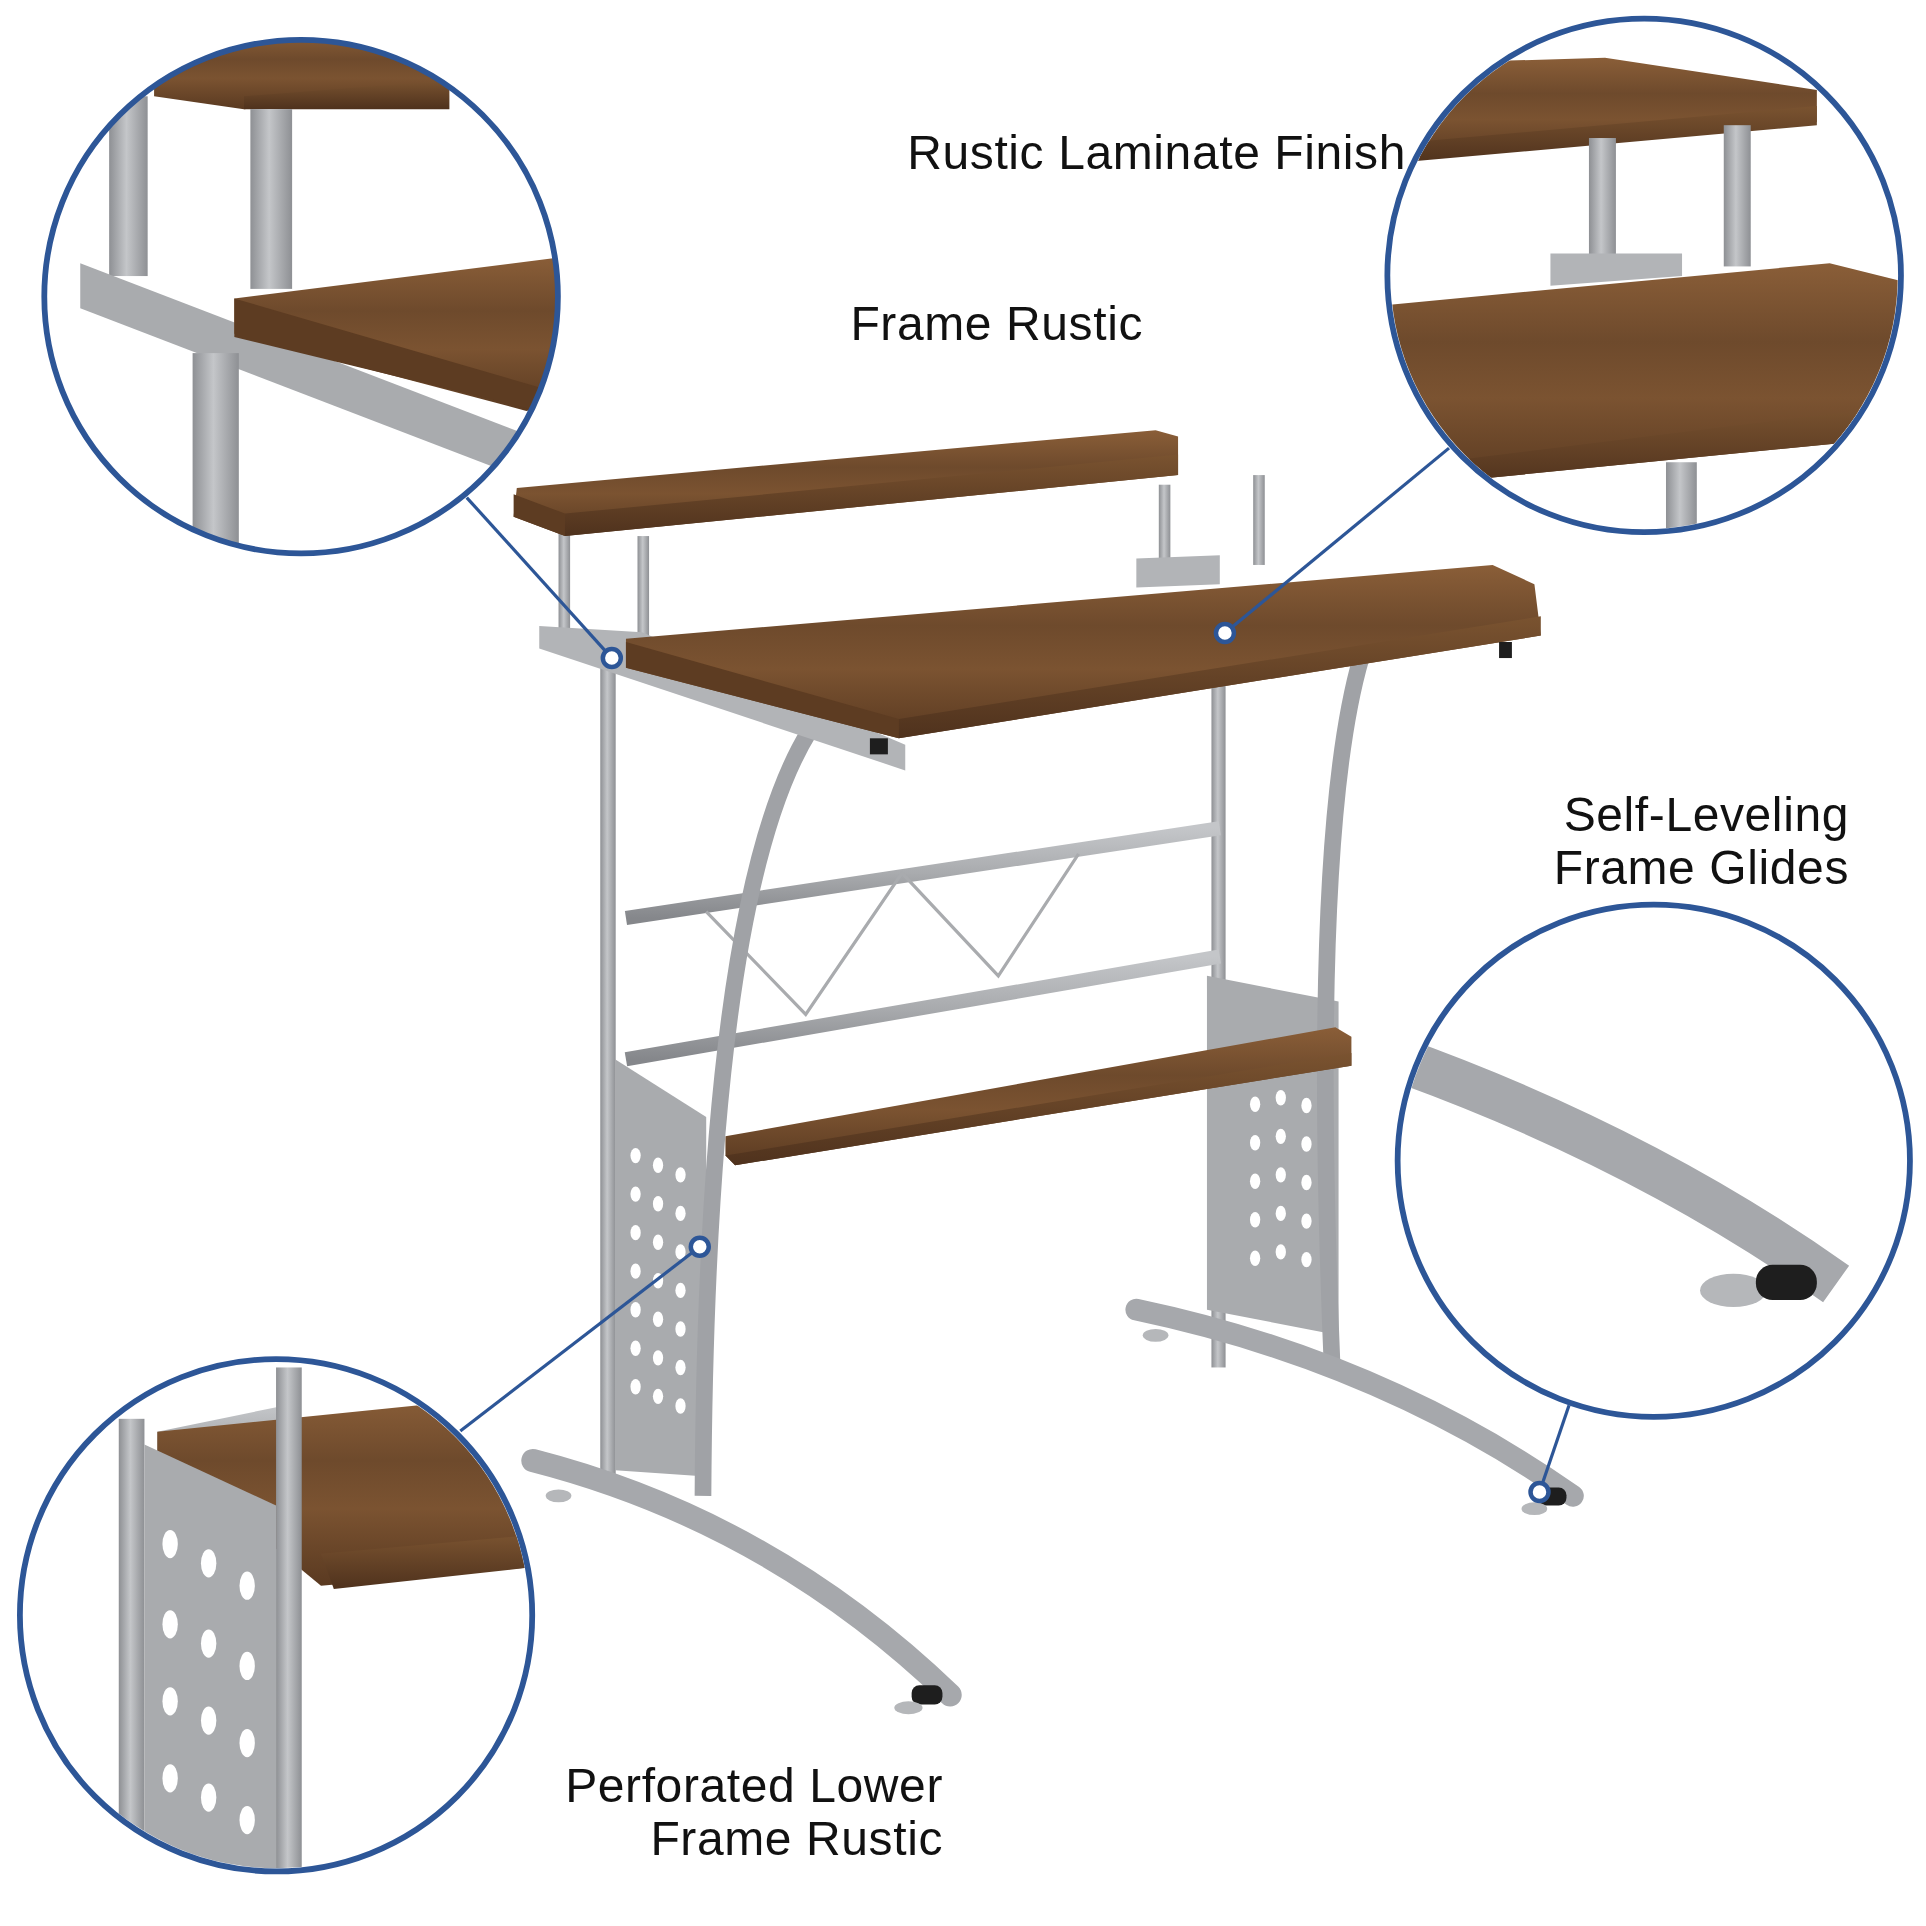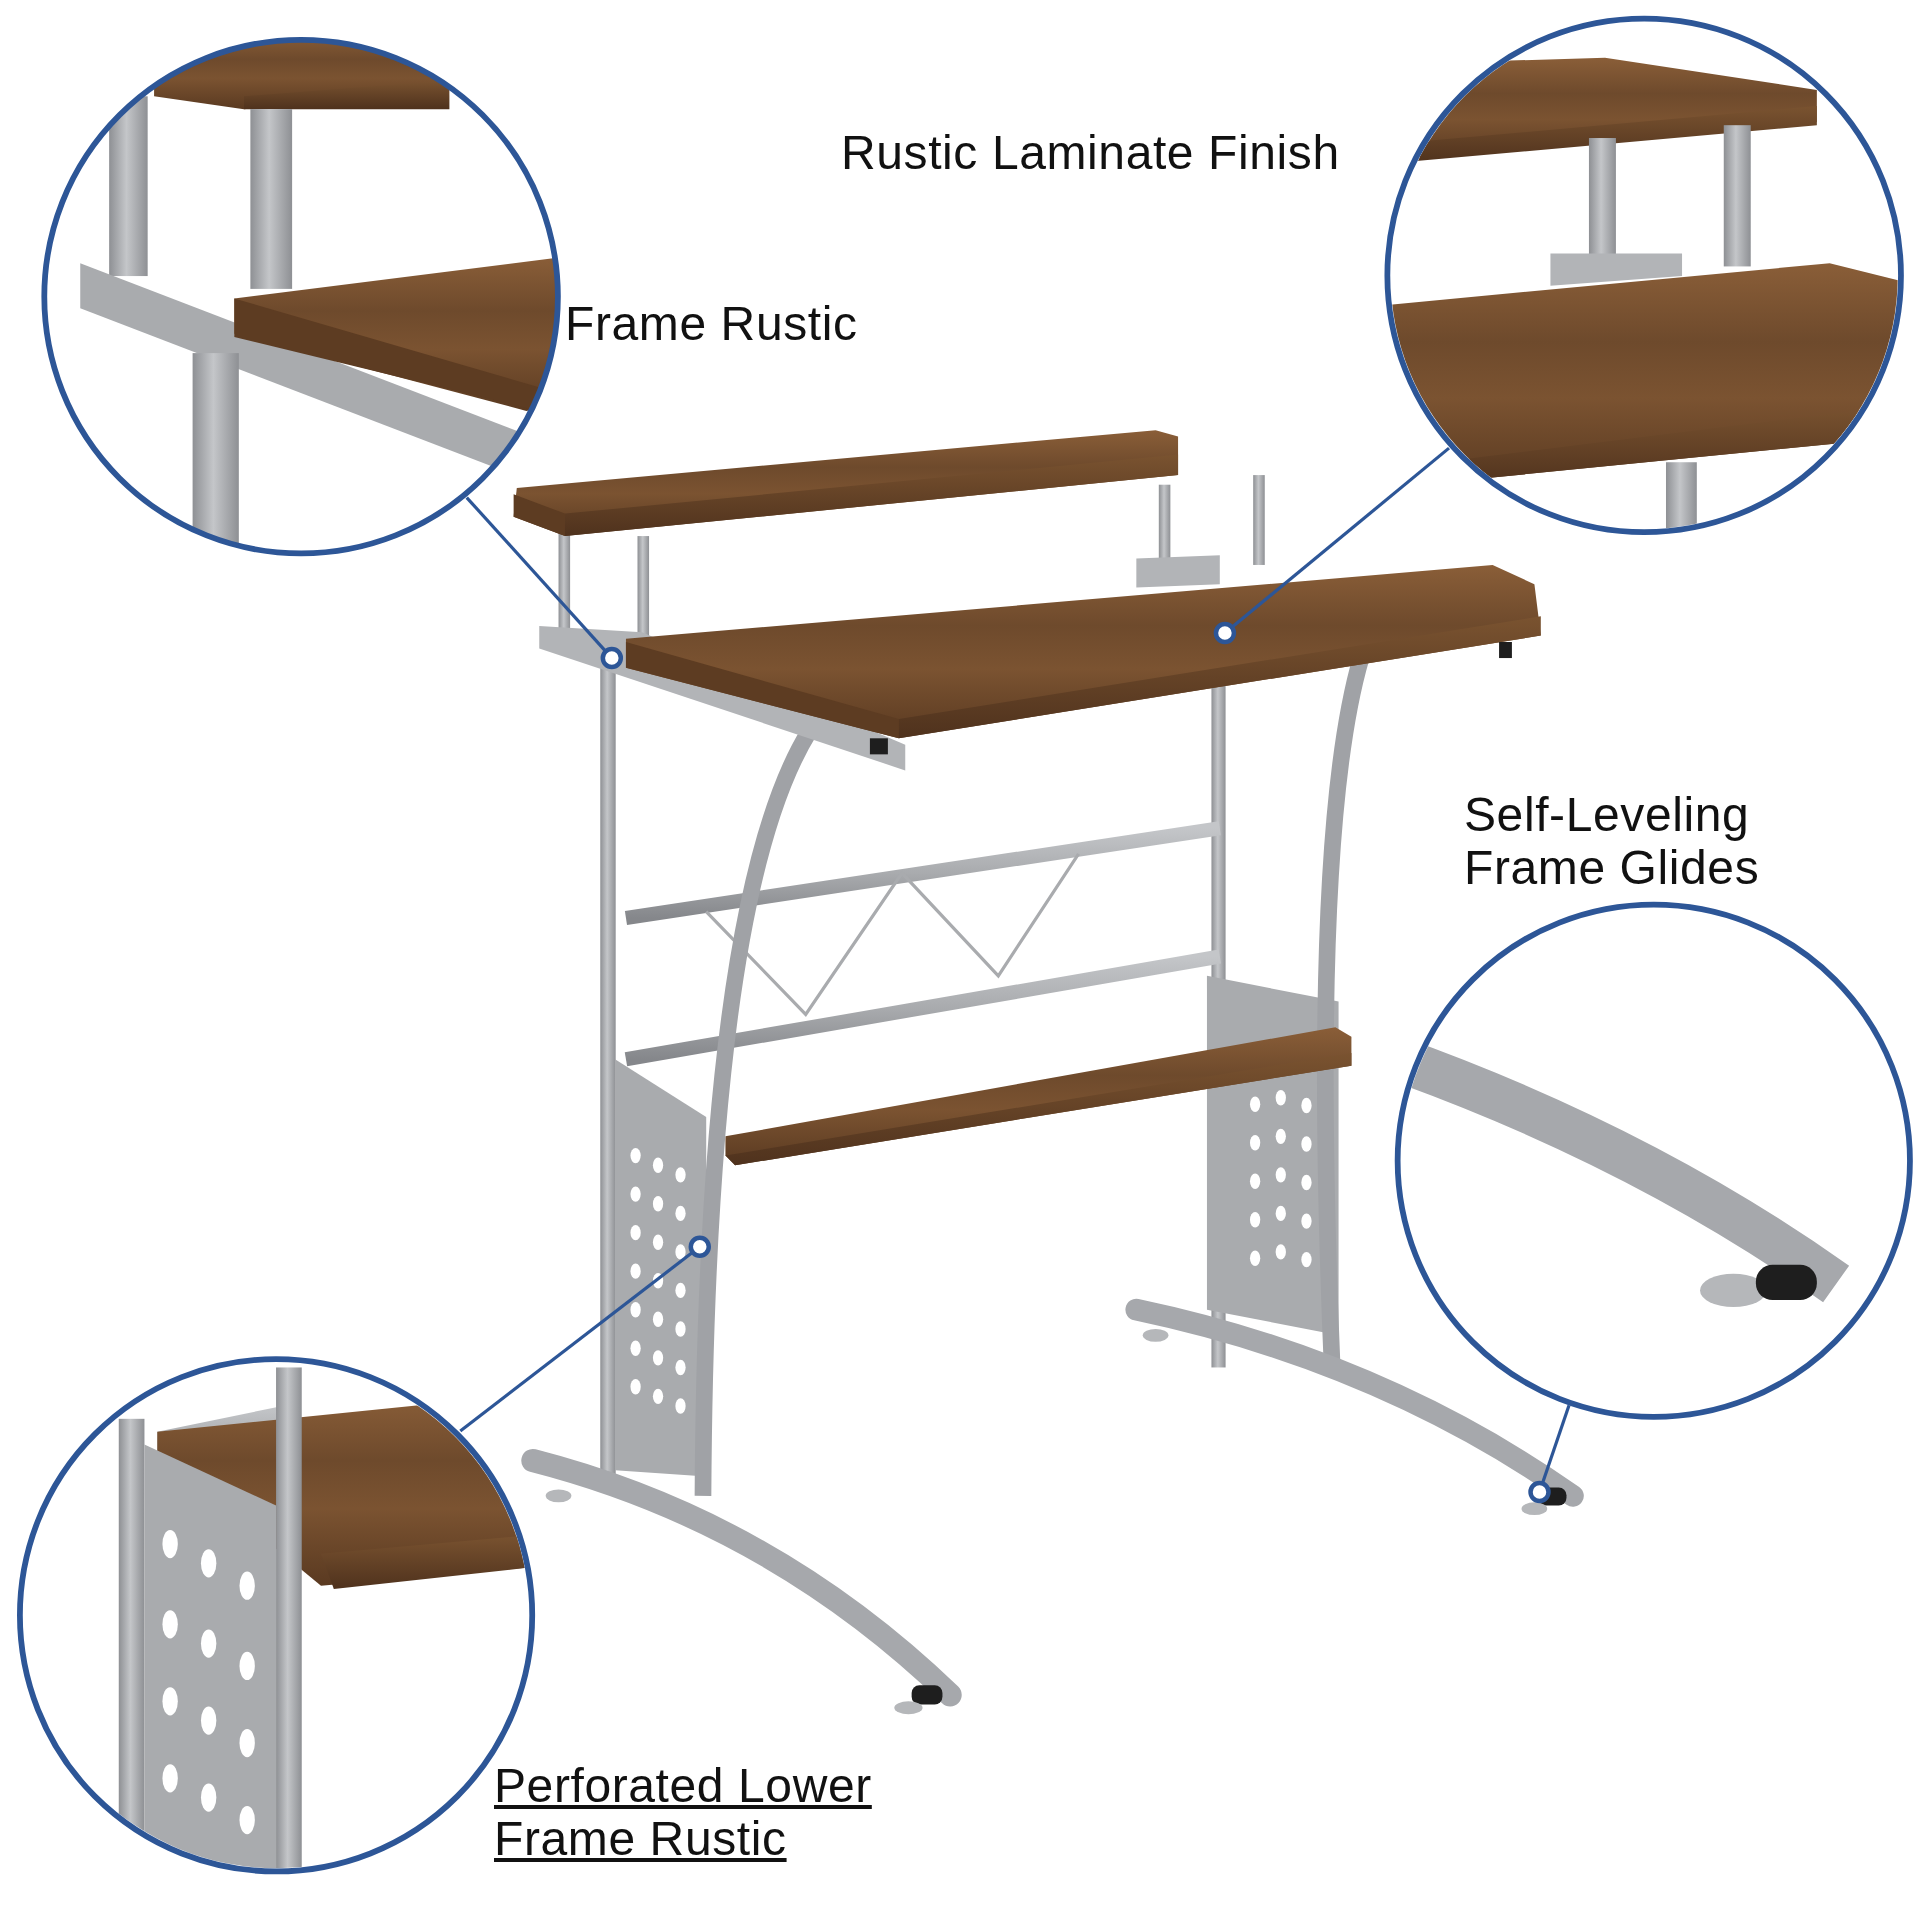--- a/index.html
+++ b/index.html
@@ -1,18 +1,18 @@
 <!DOCTYPE html>
 <html style="font-size:10.3px"><head>
   <meta charset="utf-8">
   <style>
     html, body { margin: 0; padding: 0; background: #ffffff; }
     body { width: 1926px; height: 1926px; position: relative; overflow: hidden; font-family: "Liberation Sans", "DejaVu Sans", sans-serif; }
     #scene { position: absolute; left: 0; top: 0; width: 1926px; height: 1926px; }
-    .label { position: absolute; color: #111111; font-size: 48px; line-height: 53px; text-align: left; font-family: "Liberation Sans", "DejaVu Sans", sans-serif; letter-spacing: 0.6px; }
+    .label { position: absolute; color: #111111; font-size: 48px; line-height: 53px; text-align: right; font-family: "Liberation Sans", "DejaVu Sans", sans-serif; letter-spacing: 0.6px; }
     .label span { display: block; }
   </style>
 </head>
 <body>
 
 <svg id="scene" viewBox="0 0 3000 3000" xmlns="http://www.w3.org/2000/svg">
   <defs>
     <linearGradient id="woodGrad" x1="0" y1="0" x2="0" y2="1">
       <stop offset="0" stop-color="#8a5e38"></stop>
       <stop offset="0.35" stop-color="#6e4a2c"></stop>
@@ -227,17 +227,17 @@
 
 <div class="label" style="left:841px; top:126px; width:565px;">
   <span>Rustic Laminate Finish</span>
 </div>
 
 <div class="label" style="left:1464px; top:788px; width:385px;">
   <span>Self-Leveling</span>
   <span>Frame Glides</span>
 </div>
 
-<div class="label" style="left:494px; top:1759px; width:449px;text-decoration:underline;">
+<div class="label" style="left:494px; top:1759px; width:449px;">
   <span>Perforated Lower</span>
   <span>Frame Rustic</span>
 </div>
 
 
 </body></html>

